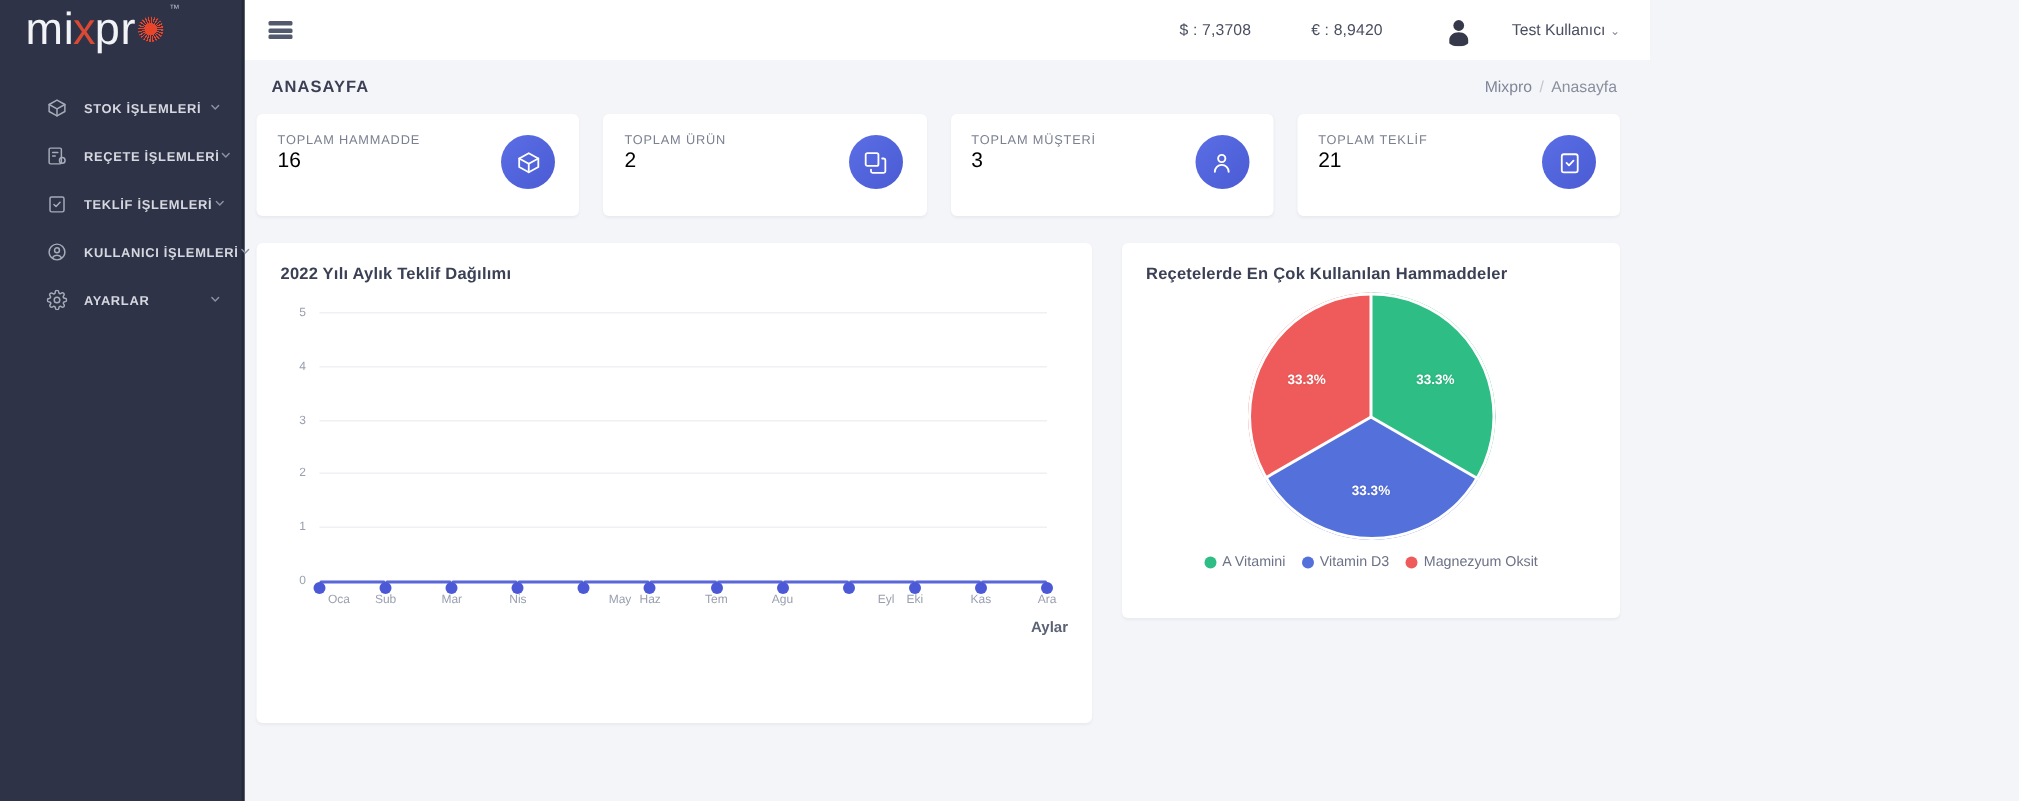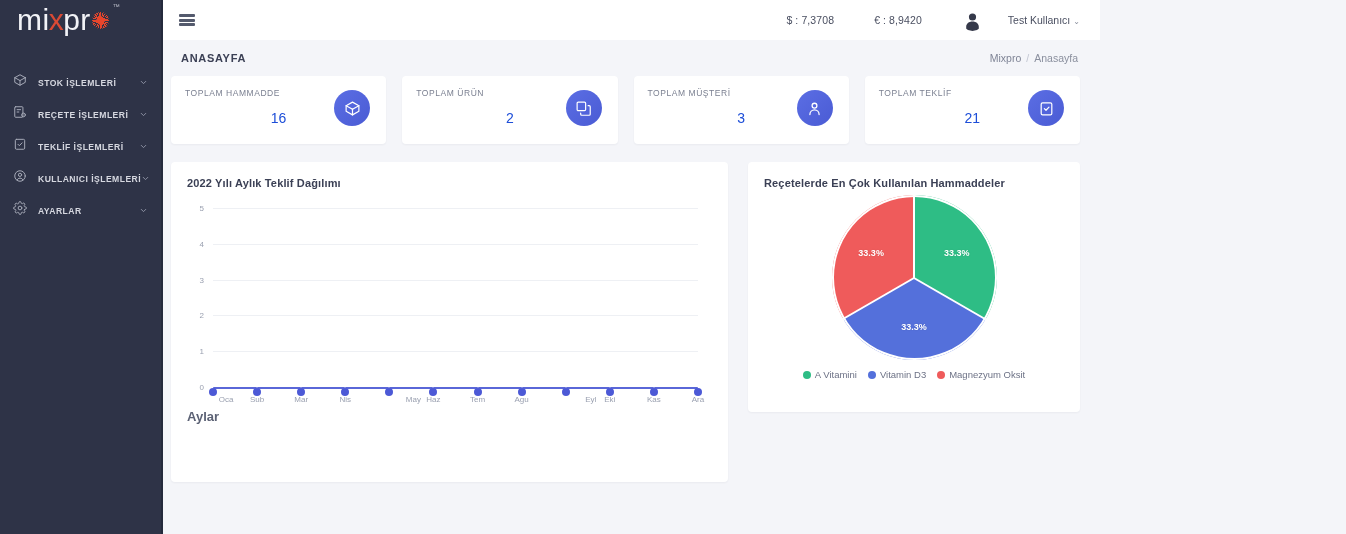--- a/index.html
+++ b/index.html
@@ -76,23 +76,23 @@
     top: -2px;
     font-size: 7px;
     color: #b9bcc8;
     letter-spacing: 0;
   }
 
   .nav { margin-top: 16px; }
 
   .nav-item {
     display: flex;
-    align-items: flex-end;
+    align-items: center;
     height: 32px;
-    padding: 0 12px 0 11px;
+    padding: 0 12px 0 29px;
     cursor: pointer;
     user-select: none;
   }
 
   .nav-icon {
     width: 17px;
     height: 17px;
     flex: 0 0 17px;
     display: flex;
     align-items: center;
@@ -235,24 +235,23 @@
   }
   .stat-label {
     font-size: 8.5px;
     font-weight: 400;
     letter-spacing: 0.55px;
     color: #7b8091;
     text-transform: uppercase;
   }
   .stat-value {
     font-size: 14px;
-    color: #1d4ed8;
-    margin-top: 12px;
+    color: #000000;
+    margin-top: 0;
     font-weight: 400;
-    text-align: center;
   }
   .stat-icon {
     position: absolute;
     right: 16px;
     top: 14px;
     width: 36px; height: 36px;
     border-radius: 50%;
     background: linear-gradient(135deg, #5b6ee4 0%, #4a5bd4 100%);
     display: flex;
     align-items: center;
@@ -324,22 +323,22 @@
     position: absolute;
     font-size: 8px;
     color: #9aa0b0;
     transform: translateX(-50%);
     white-space: nowrap;
   }
   .lc-axis-title {
     position: absolute;
     bottom: 2px;
     left: 0; right: 0;
-    text-align: left;
-    font-size: 13px;
+    text-align: right;
+    font-size: 10px;
     font-weight: 700;
     color: #5c6275;
   }
 
   
   .piewrap {
     margin-top: 6px;
     height: 200px;
     position: relative;
     display: flex;

